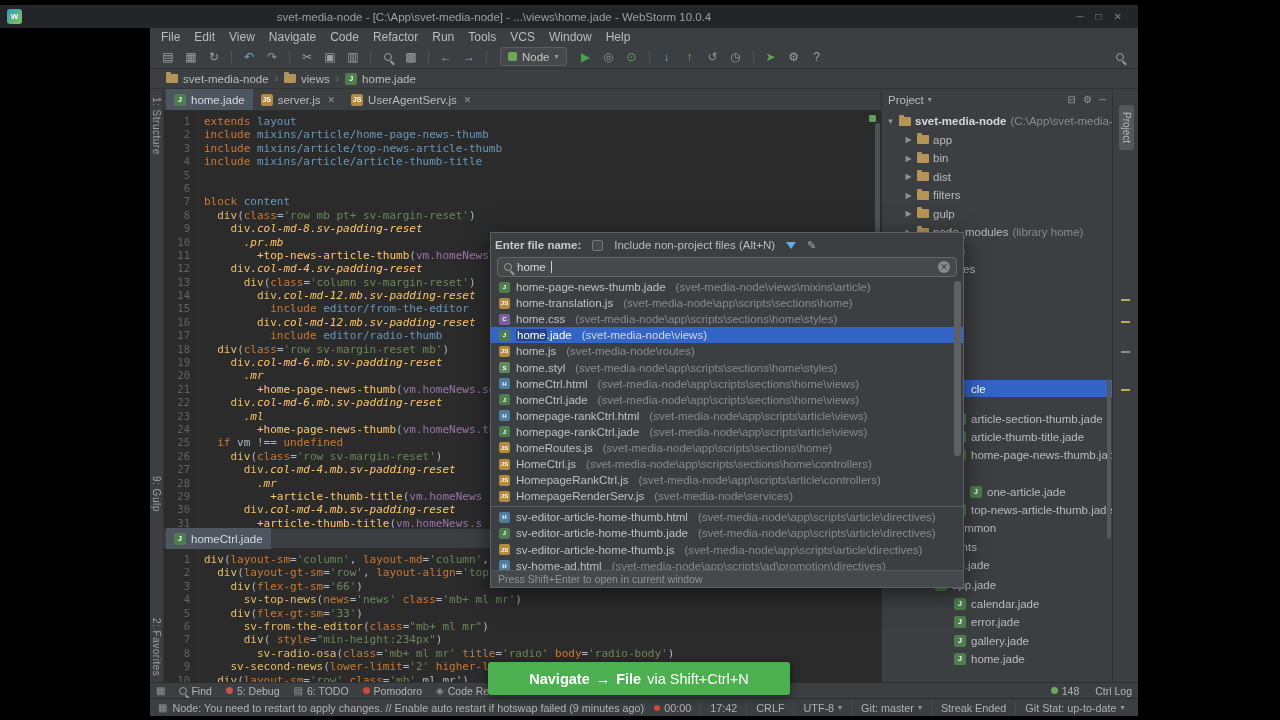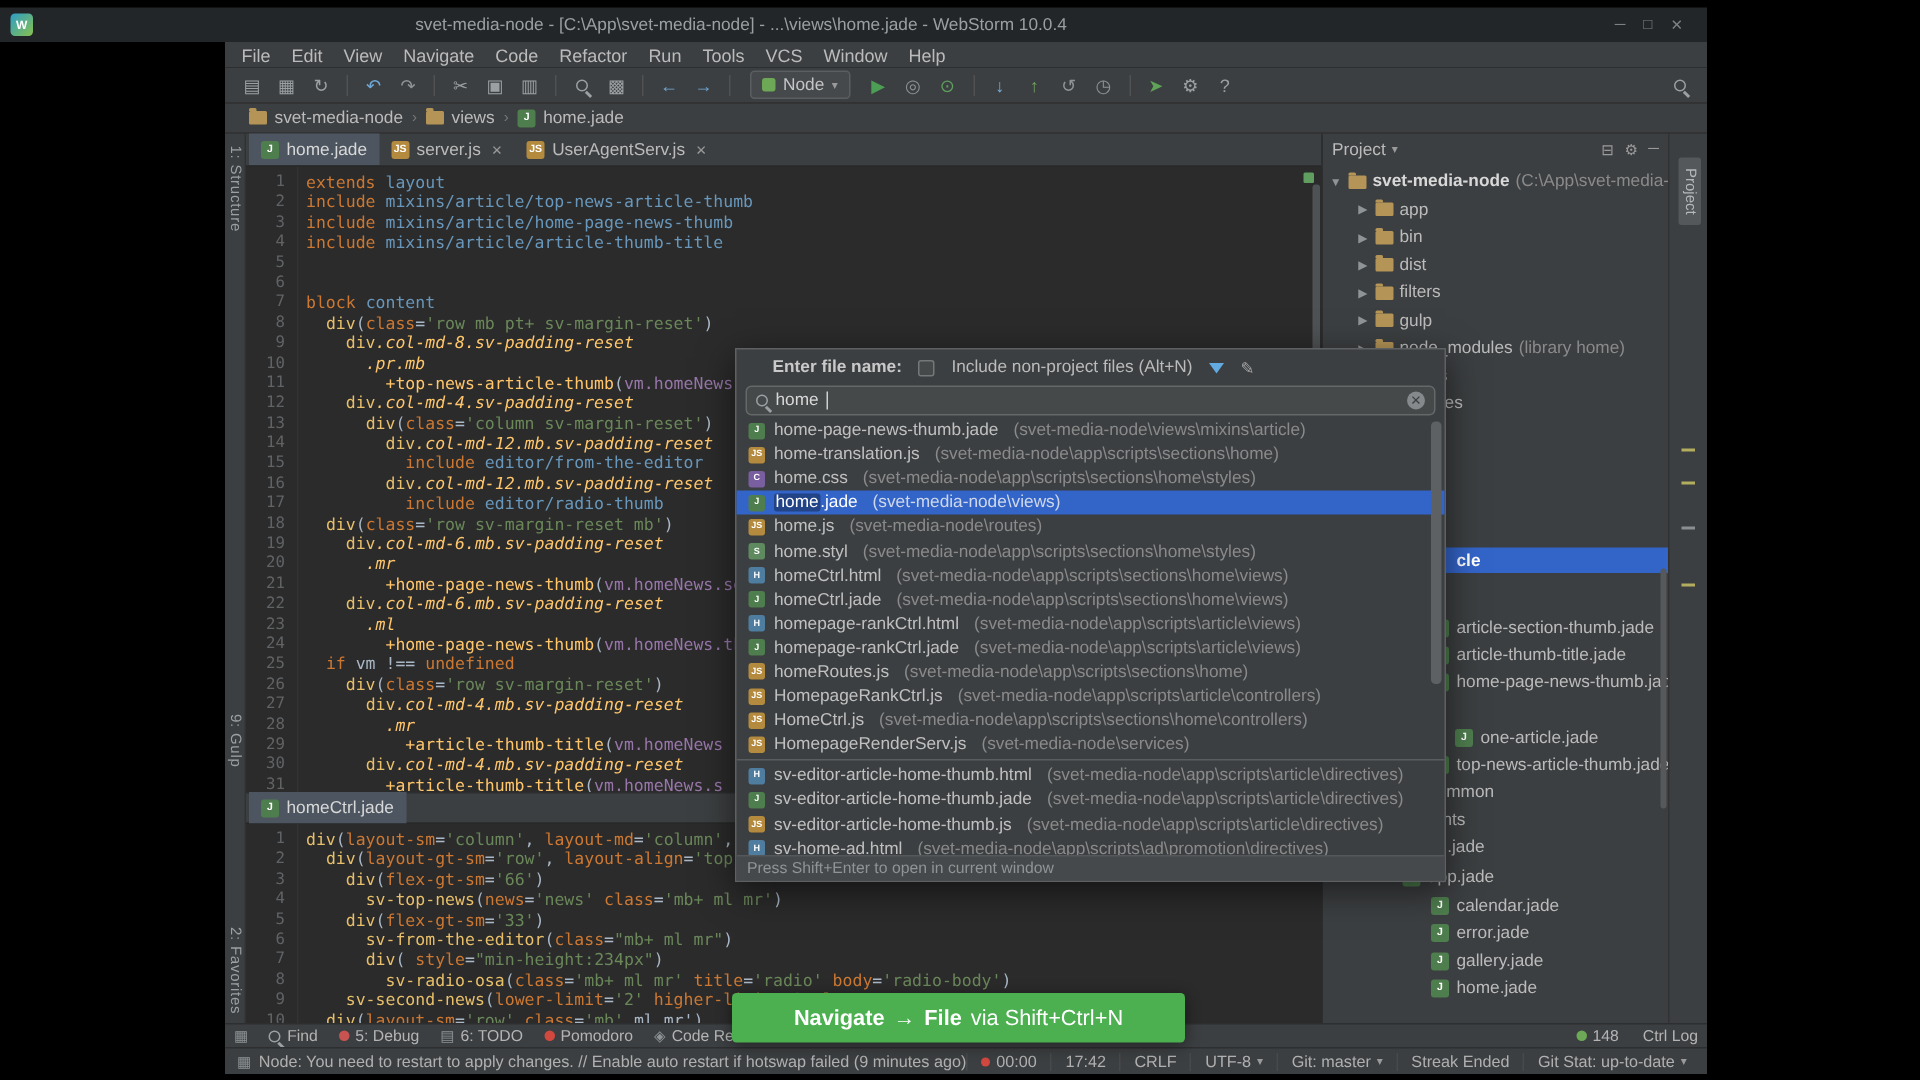--- a/index.html
+++ b/index.html
@@ -75,21 +75,21 @@
   .trow.root .tname{font-weight:bold;color:#d8d8d8}
   .chev{color:#8f9496;font-size:8px;width:9px;text-align:center;flex:none}
   .tpath{color:#8a8a8a}
   #deep-list{position:absolute;left:0;top:0;right:0;bottom:0}
   .drow{position:absolute;height:17px;display:flex;align-items:center;gap:5px;font-size:11.5px;color:#bbb;white-space:nowrap}
   .drow-sel{left:0;width:100%;background:#3364c8;color:#fff}
   #panel-scroll{position:absolute;right:1px;top:290px;width:4px;height:160px;background:#56595b;border-radius:2px}
   
   #popup{left:490px;top:232px;width:474px;height:356px;background:#3c3f41;border:1px solid #5e6163;
     box-shadow:0 6px 22px rgba(0,0,0,.55);z-index:50}
-  #popup-header{height:24px;display:flex;align-items:center;padding:0 24px;gap:11px}
+  #popup-header{height:24px;display:flex;align-items:center;padding:0 4px;gap:11px}
   #popup-title{font-size:11.5px;font-weight:bold;color:#c9c9c9;white-space:nowrap}
   .cbx{width:11px;height:11px;border:1px solid #747879;background:#45494a;border-radius:2px;flex:none}
   #popup-cb-label{font-size:11.5px;color:#bbb;white-space:nowrap}
   .funnel{width:0;height:0;border-left:5px solid transparent;border-right:5px solid transparent;border-top:7px solid #62aadf}
   .pencil{color:#a6a6a6;font-size:11px}
   #popup-search{margin:0 6px;height:20px;background:#45494a;border:1px solid #646868;border-radius:4px;
     display:flex;align-items:center;padding:0 6px;gap:5px}
   #popup-query{font-size:11.5px;color:#d8d8d8}
   .txt-caret{width:1px;height:12px;background:#d0d0d0}
   .clear-btn{margin-left:auto;width:12px;height:12px;border-radius:50%;background:#85898c;color:#3c3f41;
@@ -261,22 +261,22 @@
       <div class="lnum">26</div>
       <div class="lnum">27</div>
       <div class="lnum">28</div>
       <div class="lnum">29</div>
       <div class="lnum">30</div>
       <div class="lnum">31</div>
     </div>
   <div class="gutterline"></div>
   <div class="codecol" id="ed-code">
       <div class="cline"><span class="ck">extends</span><span class="cd"> </span><span class="cp">layout</span></div>
+      <div class="cline"><span class="ck">include</span><span class="cd"> </span><span class="cp">mixins/article/home-page-news-thumb</span></div>
       <div class="cline"><span class="ck">include</span><span class="cd"> </span><span class="cp">mixins/article/top-news-article-thumb</span></div>
-      <div class="cline"><span class="ck">include</span><span class="cd"> </span><span class="cp">mixins/article/home-page-news-thumb</span></div>
       <div class="cline"><span class="ck">include</span><span class="cd"> </span><span class="cp">mixins/article/article-thumb-title</span></div>
       <div class="cline"></div>
       <div class="cline"></div>
       <div class="cline"><span class="ck">block</span><span class="cd"> </span><span class="cp">content</span></div>
       <div class="cline"><span class="cd">  </span><span class="ct">div</span><span class="cd">(</span><span class="ck">class</span><span class="cd">=</span><span class="cs">'row mb pt+ sv-margin-reset'</span><span class="cd">)</span></div>
       <div class="cline"><span class="cd">    </span><span class="ct">div</span><span class="cc">.col-md-8.sv-padding-reset</span></div>
       <div class="cline"><span class="cd">      </span><span class="cc">.pr.mb</span></div>
       <div class="cline"><span class="cd">        </span><span class="cm">+top-news-article-thumb</span><span class="cd">(</span><span class="cv">vm.homeNews</span></div>
       <div class="cline"><span class="cd">    </span><span class="ct">div</span><span class="cc">.col-md-4.sv-padding-reset</span></div>
       <div class="cline"><span class="cd">      </span><span class="ct">div</span><span class="cd">(</span><span class="ck">class</span><span class="cd">=</span><span class="cs">'column sv-margin-reset'</span><span class="cd">)</span></div>
@@ -391,21 +391,21 @@
         <span class="fi-folder"></span>
         <span>routes</span>
       </div>
       <div class="trow">
         <span class="chev">▶</span>
         <span class="fi-folder"></span>
         <span>services</span>
       </div>
     </div>
   <div id="deep-list">
-      <div class="drow drow-sel" style="top: 276px; font-weight: bold;">
+      <div class="drow drow-sel" style="top: 291px;">
         <span style="margin-left: 89px;">cle</span>
       </div>
       <div class="drow" style="top: 321px; left: 72px;">
         <span class="fi" style="background: rgb(78, 125, 78);">J</span>
         <span>article-section-thumb.jade</span>
       </div>
       <div class="drow" style="top: 339px; left: 72px;">
         <span class="fi" style="background: rgb(78, 125, 78);">J</span>
         <span>article-thumb-title.jade</span>
       </div>
@@ -530,27 +530,27 @@
         <span>homepage-rankCtrl.jade</span>
         <span class="prow-path">(svet-media-node\app\scripts\article\views)</span>
       </div>
       <div class="prow">
         <span class="fi" style="background: rgb(180, 138, 62);">JS</span>
         <span>homeRoutes.js</span>
         <span class="prow-path">(svet-media-node\app\scripts\sections\home)</span>
       </div>
       <div class="prow">
         <span class="fi" style="background: rgb(180, 138, 62);">JS</span>
+        <span>HomeCtrl.js</span>
+        <span class="prow-path">(svet-media-node\app\scripts\sections\home\controllers)</span>
+      </div>
+      <div class="prow">
+        <span class="fi" style="background: rgb(180, 138, 62);">JS</span>
         <span>HomepageRankCtrl.js</span>
         <span class="prow-path">(svet-media-node\app\scripts\article\controllers)</span>
-      </div>
-      <div class="prow">
-        <span class="fi" style="background: rgb(180, 138, 62);">JS</span>
-        <span>HomeCtrl.js</span>
-        <span class="prow-path">(svet-media-node\app\scripts\sections\home\controllers)</span>
       </div>
       <div class="prow">
         <span class="fi" style="background: rgb(180, 138, 62);">JS</span>
         <span>HomepageRenderServ.js</span>
         <span class="prow-path">(svet-media-node\services)</span>
       </div>
       <div class="prow-div"></div>
       <div class="prow">
         <span class="fi" style="background: rgb(79, 125, 160);">H</span>
         <span>sv-editor-article-home-thumb.html</span>

